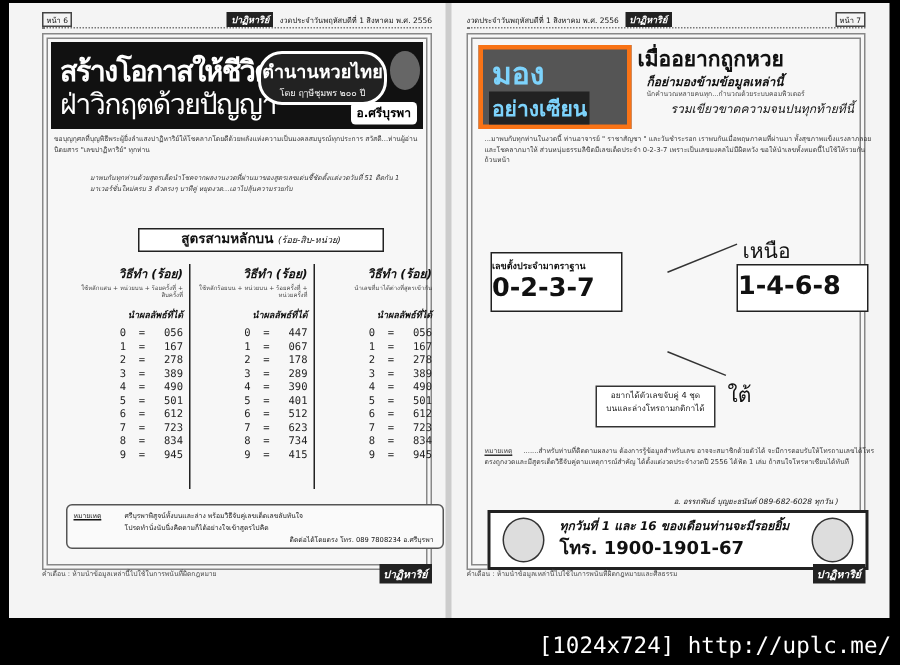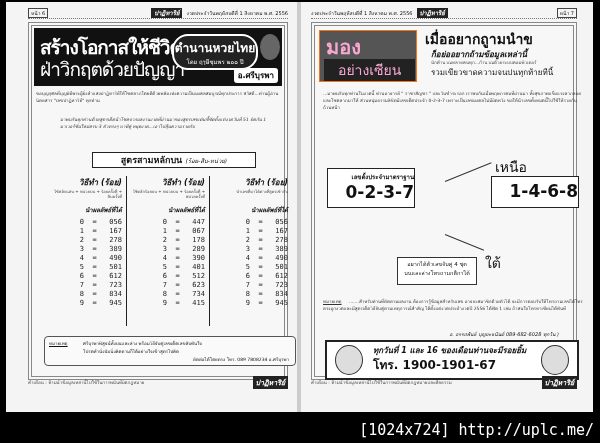--- a/index.html
+++ b/index.html
@@ -30,28 +30,28 @@
   .col .cd{font-size:4px;line-height:5px;color:#444;height:14px;}
   .col .csub{font-size:6px;font-weight:bold;font-style:italic;margin:2px 0 3px;}
   .col .row{font-family:"DejaVu Sans Mono",monospace;font-size:7px;line-height:9px;white-space:pre;color:#222;}
   .note{position:absolute;left:12px;top:310px;width:250px;height:28px;border:1px solid #555;border-radius:4px;background:#fafafa;font-size:4.5px;}
   .note .lbl{position:absolute;left:4px;top:3px;text-decoration:underline;}
   .note .l1{position:absolute;left:38px;top:3px;}
   .note .l2{position:absolute;left:38px;top:11px;}
   .note .l3{position:absolute;right:6px;top:19px;}
   .foot{position:absolute;top:374px;left:22px;right:10px;font-size:4.5px;display:flex;justify-content:space-between;align-items:center;color:#444;}
   .foot .logo{background:#222;color:#fff;font-weight:bold;font-size:7px;padding:1px 3px;font-style:italic;}
-  .rbanner-img{position:absolute;left:4px;top:4px;width:96px;height:50px;background:#555;border:1px solid #f97316;color:#f9a8d4;}
+  .rbanner-img{position:absolute;left:4px;top:4px;width:96px;height:50px;background:#555;border:3px solid #f97316;color:#7dd3fc;}
   .rbanner-img .m1{position:absolute;left:6px;top:0;font-size:20px;font-weight:bold;}
-  .rbanner-img .m2{position:absolute;left:4px;top:28px;font-size:14px;font-weight:normal;background:#222;padding:0 14px;}
+  .rbanner-img .m2{position:absolute;left:4px;top:28px;font-size:14px;font-weight:bold;background:#222;padding:0 2px;}
   .rtitle{position:absolute;left:110px;top:2px;font-size:14px;font-weight:bold;}
   .rsub1{position:absolute;left:116px;top:22px;font-size:8px;font-weight:bold;font-style:italic;}
   .rsub2{position:absolute;left:116px;top:33px;font-size:4.5px;color:#444;}
-  .rsub3{position:absolute;left:116px;top:40px;font-size:8px;}
-  .numbox{position:absolute;border:1px solid #222;background:#fff;text-align:right;}
+  .rsub3{position:absolute;left:132px;top:40px;font-size:8px;font-style:italic;}
+  .numbox{position:absolute;border:1px solid #222;background:#fff;text-align:left;}
   .numbox .nl{font-size:6px;font-weight:bold;display:block;margin-top:3px;}
   .numbox .nv{font-size:17px;font-weight:bold;display:block;}
   .dir{position:absolute;font-size:14px;}
   .line{position:absolute;height:1px;background:#333;transform-origin:left center;}
   .hint{position:absolute;left:82px;top:231px;width:78px;height:24px;border:1px solid #333;background:#fff;font-size:5.5px;text-align:center;line-height:9px;padding-top:2px;}
   .rnote{position:absolute;left:8px;top:272px;width:262px;font-size:4.5px;line-height:7px;color:#333;}
   .rnote .lbl{text-decoration:underline;margin-right:6px;}
   .sig{position:absolute;right:14px;top:304px;font-size:5px;font-style:italic;}
   .phone{position:absolute;left:10px;top:314px;width:250px;height:36px;border:2px solid #222;background:#fff;}
   .phone .p1{position:absolute;left:46px;top:2px;font-size:8px;font-weight:bold;font-style:italic;}
@@ -161,22 +161,22 @@
       <span>งวดประจำวันพฤหัสบดีที่ 1 สิงหาคม พ.ศ. 2556</span>
       <span class="logo">ปาฏิหาริย์</span>
     </span>
     <span class="pno">หน้า 7</span>
   </div>
   <div class="frame" style="left:10px;right:16px;">
     <div class="rbanner-img">
       <span class="m1">มอง</span>
       <span class="m2">อย่างเซียน</span>
     </div>
-    <div class="rtitle">เมื่ออยากถูามนำข</div>
-    <div class="rsub1">ก็อย่ออยากถ้ามข้อมูลเหล่านี้</div>
+    <div class="rtitle">เมื่ออยากถูกหวย</div>
+    <div class="rsub1">ก็อย่ามองข้ามข้อมูลเหล่านี้</div>
     <div class="rsub2">นักคำนวณหลายคนทุก...กำนวณด้วยระบบคอมพิวเตอร์</div>
     <div class="rsub3">รวมเขียวขาดความจนปนทุกท้ายทีนี้</div>
     <div class="para" style="left:8px;top:64px;width:262px;">...มาพบกับทุกท่านในงวดนี้ ท่านอาจารย์ " ราชาสัญชา " และวันชำระรอก เราพบกันเมื่อพฤษภาคมที่ผ่านมา ทั้งสุขภาพแข็งแรงลาภลอย และโชคลาภมาให้ ส่วนหนุ่มธรรมลิขิตมีเลขเด็ดประจำ 0-2-3-7 เพราะเป็นเลขมงคลไม่มีผิดหวัง ขอให้นำเลขทั้งหมดนี้ไปใช้ให้รวยกันถ้วนหน้า</div>
     <div class="numbox" style="left:12px;top:142px;width:86px;height:38px;">
       <span class="nl">เลขตั้งประจำมาตราฐาน</span>
       <span class="nv">0-2-3-7</span>
     </div>
     <div class="dir" style="left:180px;top:130px;">เหนือ</div>
     <div class="numbox" style="left:176px;top:150px;width:86px;height:30px;">
       <span class="nv" style="margin-top:4px;">1-4-6-8</span>

